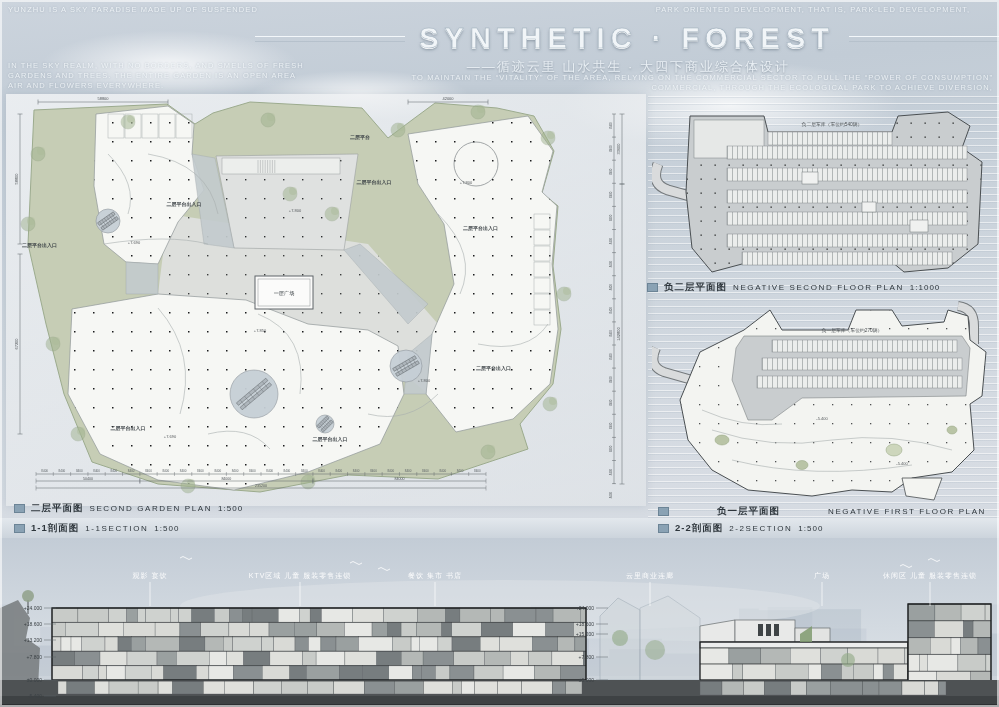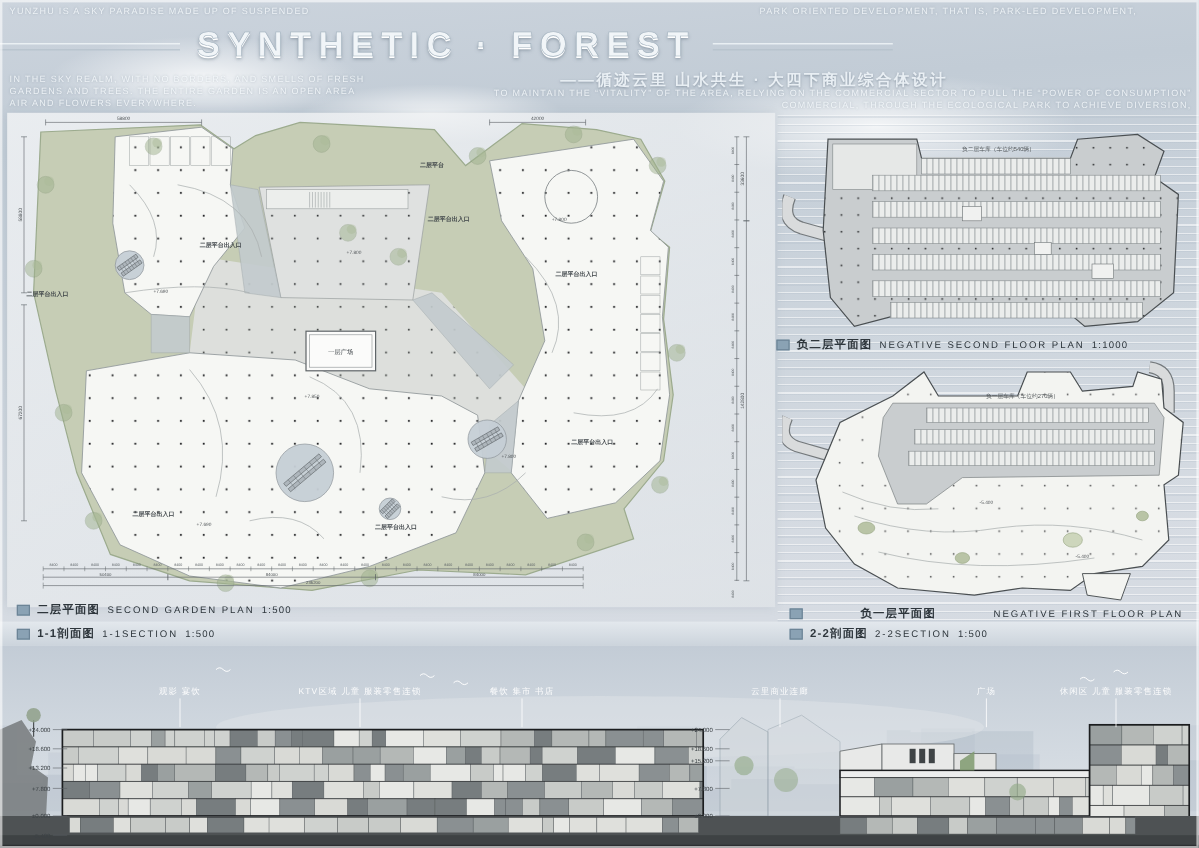--- a/index.html
+++ b/index.html
@@ -6,31 +6,31 @@
   body{
     width:999px;height:707px;position:relative;overflow:hidden;
     font-family:"Liberation Sans",sans-serif;
     background:linear-gradient(175deg,#ccd4dd 0%,#c2ccd6 16%,#cdd5dd 42%,#d7dce3 68%,#cdd4dc 100%);
   }
   svg{font-family:"Liberation Sans",sans-serif;display:block;}
   .cloud{position:absolute;background:radial-gradient(ellipse at center,rgba(255,255,255,.8),rgba(255,255,255,0) 70%);border-radius:50%;pointer-events:none;}
   .smalltext{position:absolute;color:rgba(248,251,254,.82);font-size:7.5px;letter-spacing:1.1px;line-height:10px;text-shadow:0 0 2px rgba(110,128,145,.45);}
   .tl1{left:8px;top:5px;width:300px;}
   .tl2{left:8px;top:61px;width:320px;}
-  .tr1{right:6px;top:5px;width:360px;text-align:left;}
+  .tr1{right:6px;top:5px;width:360px;text-align:center;}
   .tr2{right:6px;top:73px;width:680px;text-align:right;}
-  .titlerow{position:absolute;left:0;top:22px;width:999px;display:flex;align-items:center;justify-content:flex-start;}
+  .titlerow{position:absolute;left:0;top:22px;width:999px;display:flex;align-items:center;justify-content:flex-end;}
   .rule{width:150px;height:4px;border-top:1.5px solid rgba(246,250,252,.95);border-bottom:1px solid rgba(180,192,202,.9);}
   .title{
     margin:0 14px;font-size:29px;font-weight:bold;letter-spacing:6px;color:#f1f5f8;
     -webkit-text-stroke:.5px #9fafbc;
     text-shadow:0 1px 0 #ffffff,0 2px 3px rgba(90,105,120,.55);
     white-space:nowrap;
   }
-  .subtitle{position:absolute;right:209px;top:58px;font-size:13px;font-weight:bold;letter-spacing:2px;color:#e9eff4;text-shadow:0 1px 2px rgba(100,115,130,.6);}
+  .subtitle{position:absolute;right:209px;top:58px;font-size:13px;font-weight:normal;letter-spacing:2px;color:#e9eff4;text-shadow:0 1px 2px rgba(100,115,130,.6);}
   .stripes{position:absolute;left:648px;top:96px;width:351px;height:426px;
     background:repeating-linear-gradient(180deg,rgba(255,255,255,.55) 0 1px,rgba(176,188,200,.28) 1px 2px,rgba(0,0,0,0) 2px 7px);}
   .planveil{position:absolute;left:6px;top:94px;width:640px;height:412px;background:linear-gradient(160deg,rgba(240,242,244,.85),rgba(226,230,233,.6));box-shadow:0 0 8px rgba(140,155,170,.3);}
   .maplabel{position:absolute;display:flex;align-items:baseline;gap:6px;color:#2e363c;white-space:nowrap;}
   .sq{width:9px;height:7px;background:#8aa2b4;border:1px solid #6c8496;align-self:center;}
   .cnl{font-weight:bold;font-size:9.5px;letter-spacing:1px;}
   .enl{font-size:8px;letter-spacing:1.6px;}
   .scl{font-size:8px;letter-spacing:1px;}
   .seclabelband{position:absolute;left:0;top:518px;width:999px;height:20px;background:linear-gradient(180deg,#e3e8ed,#ccd4dc);}
   .edge{position:absolute;inset:0;border:2px solid rgba(255,255,255,.6);pointer-events:none;}

